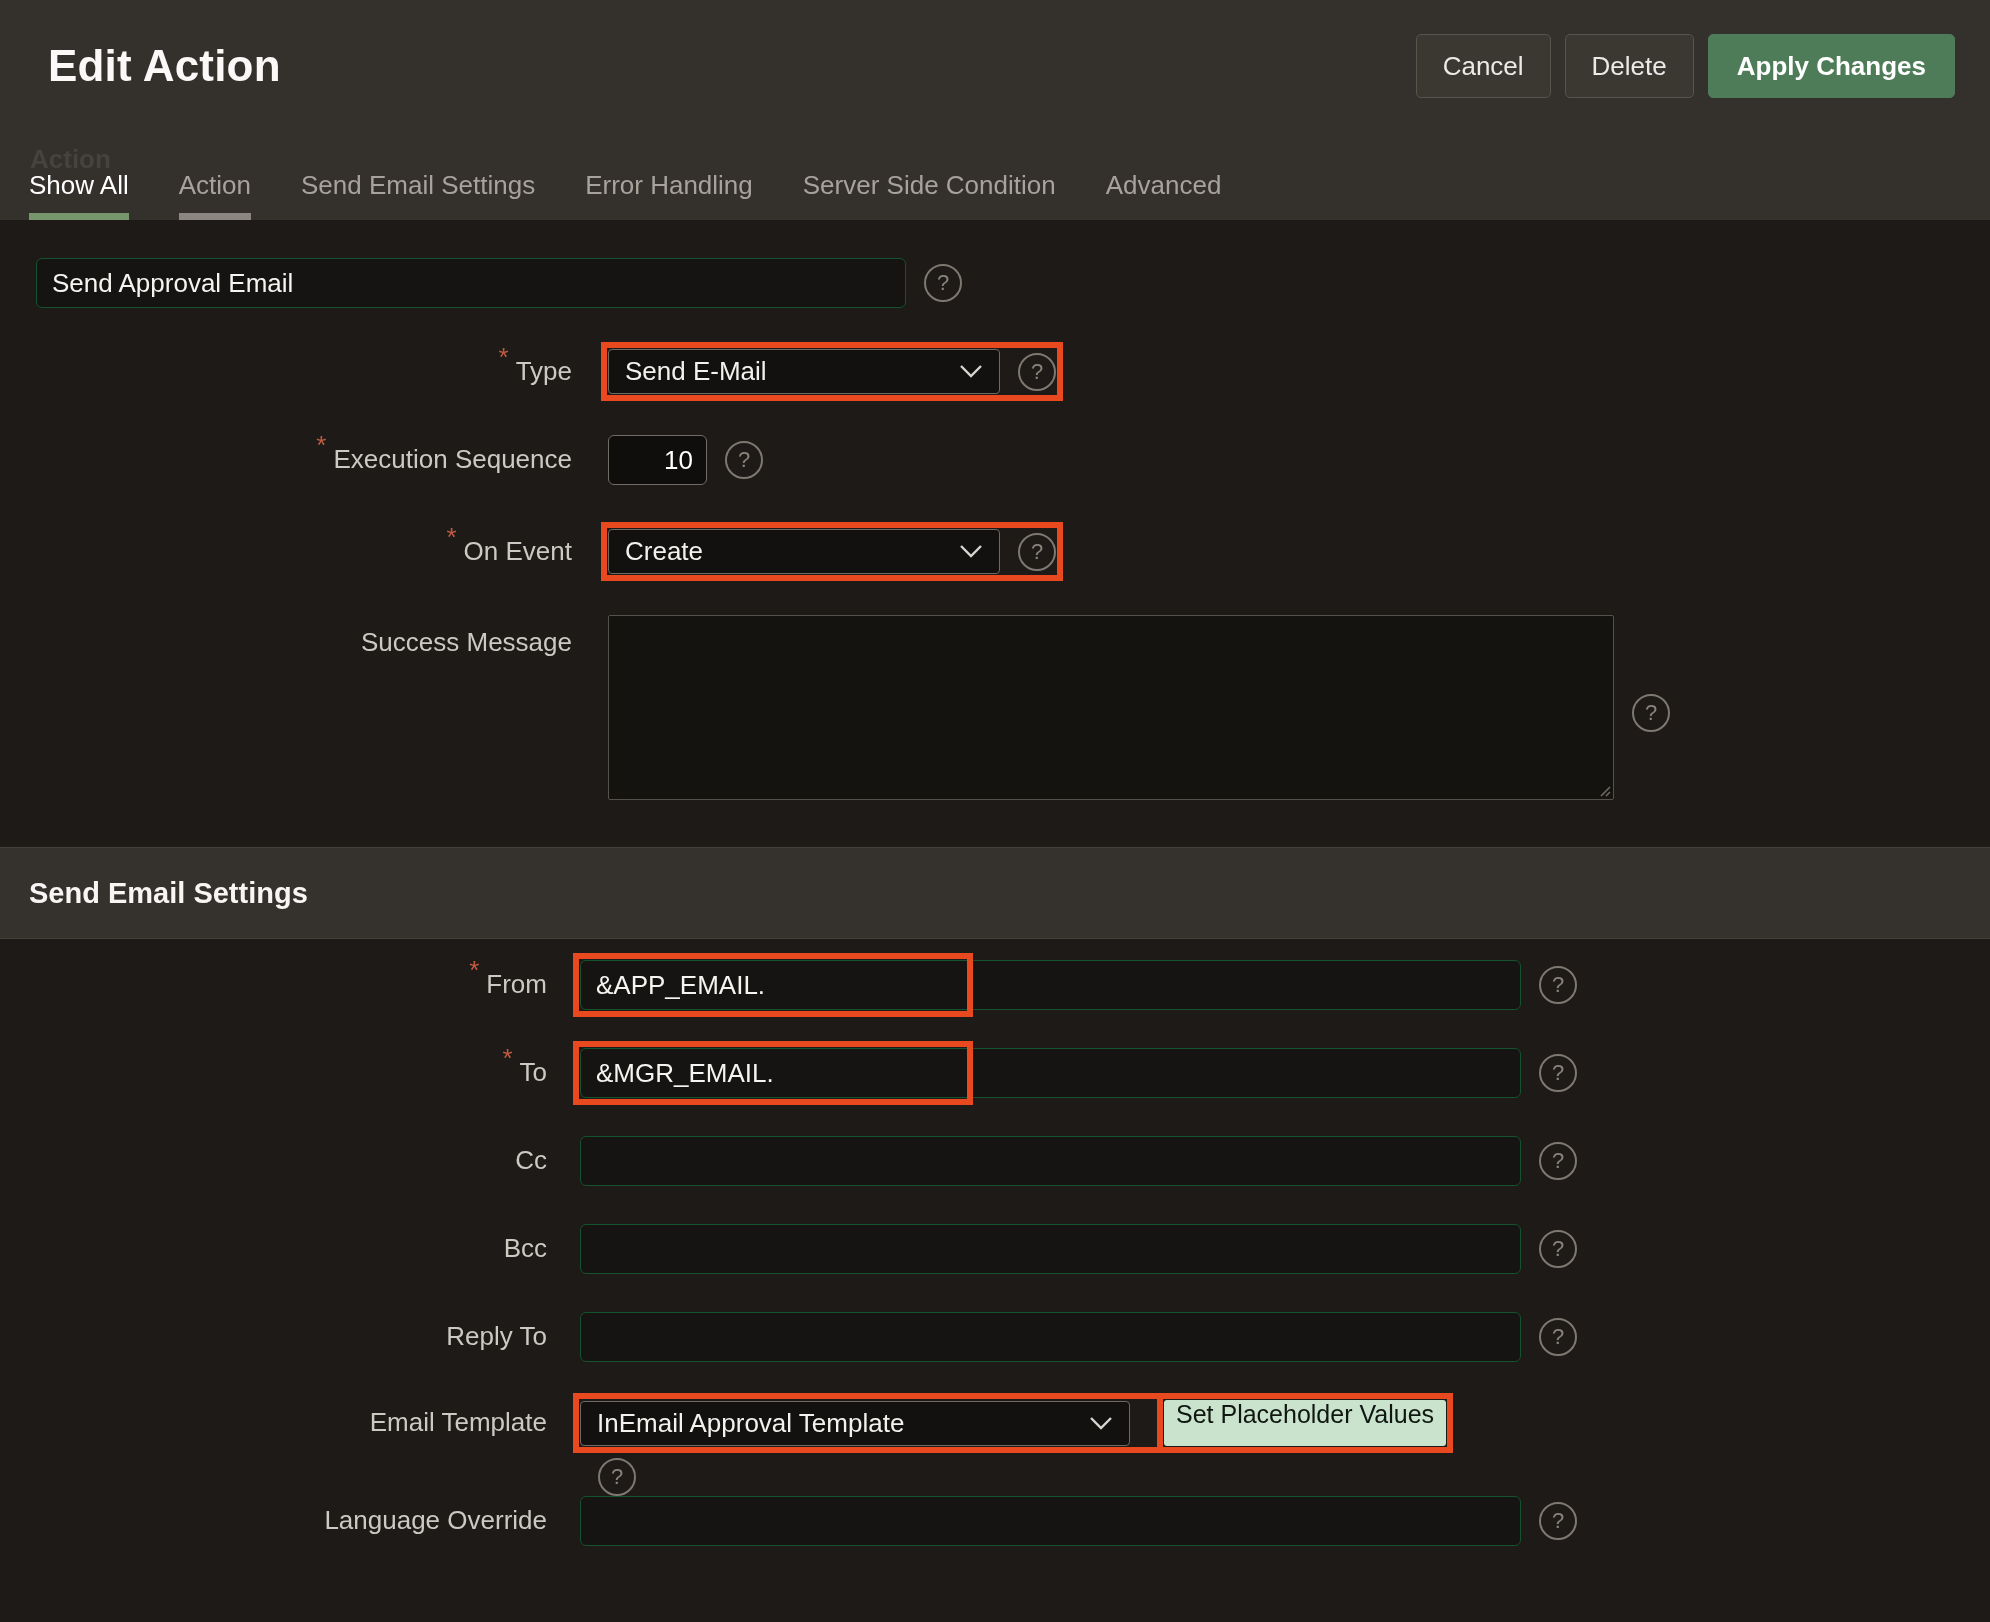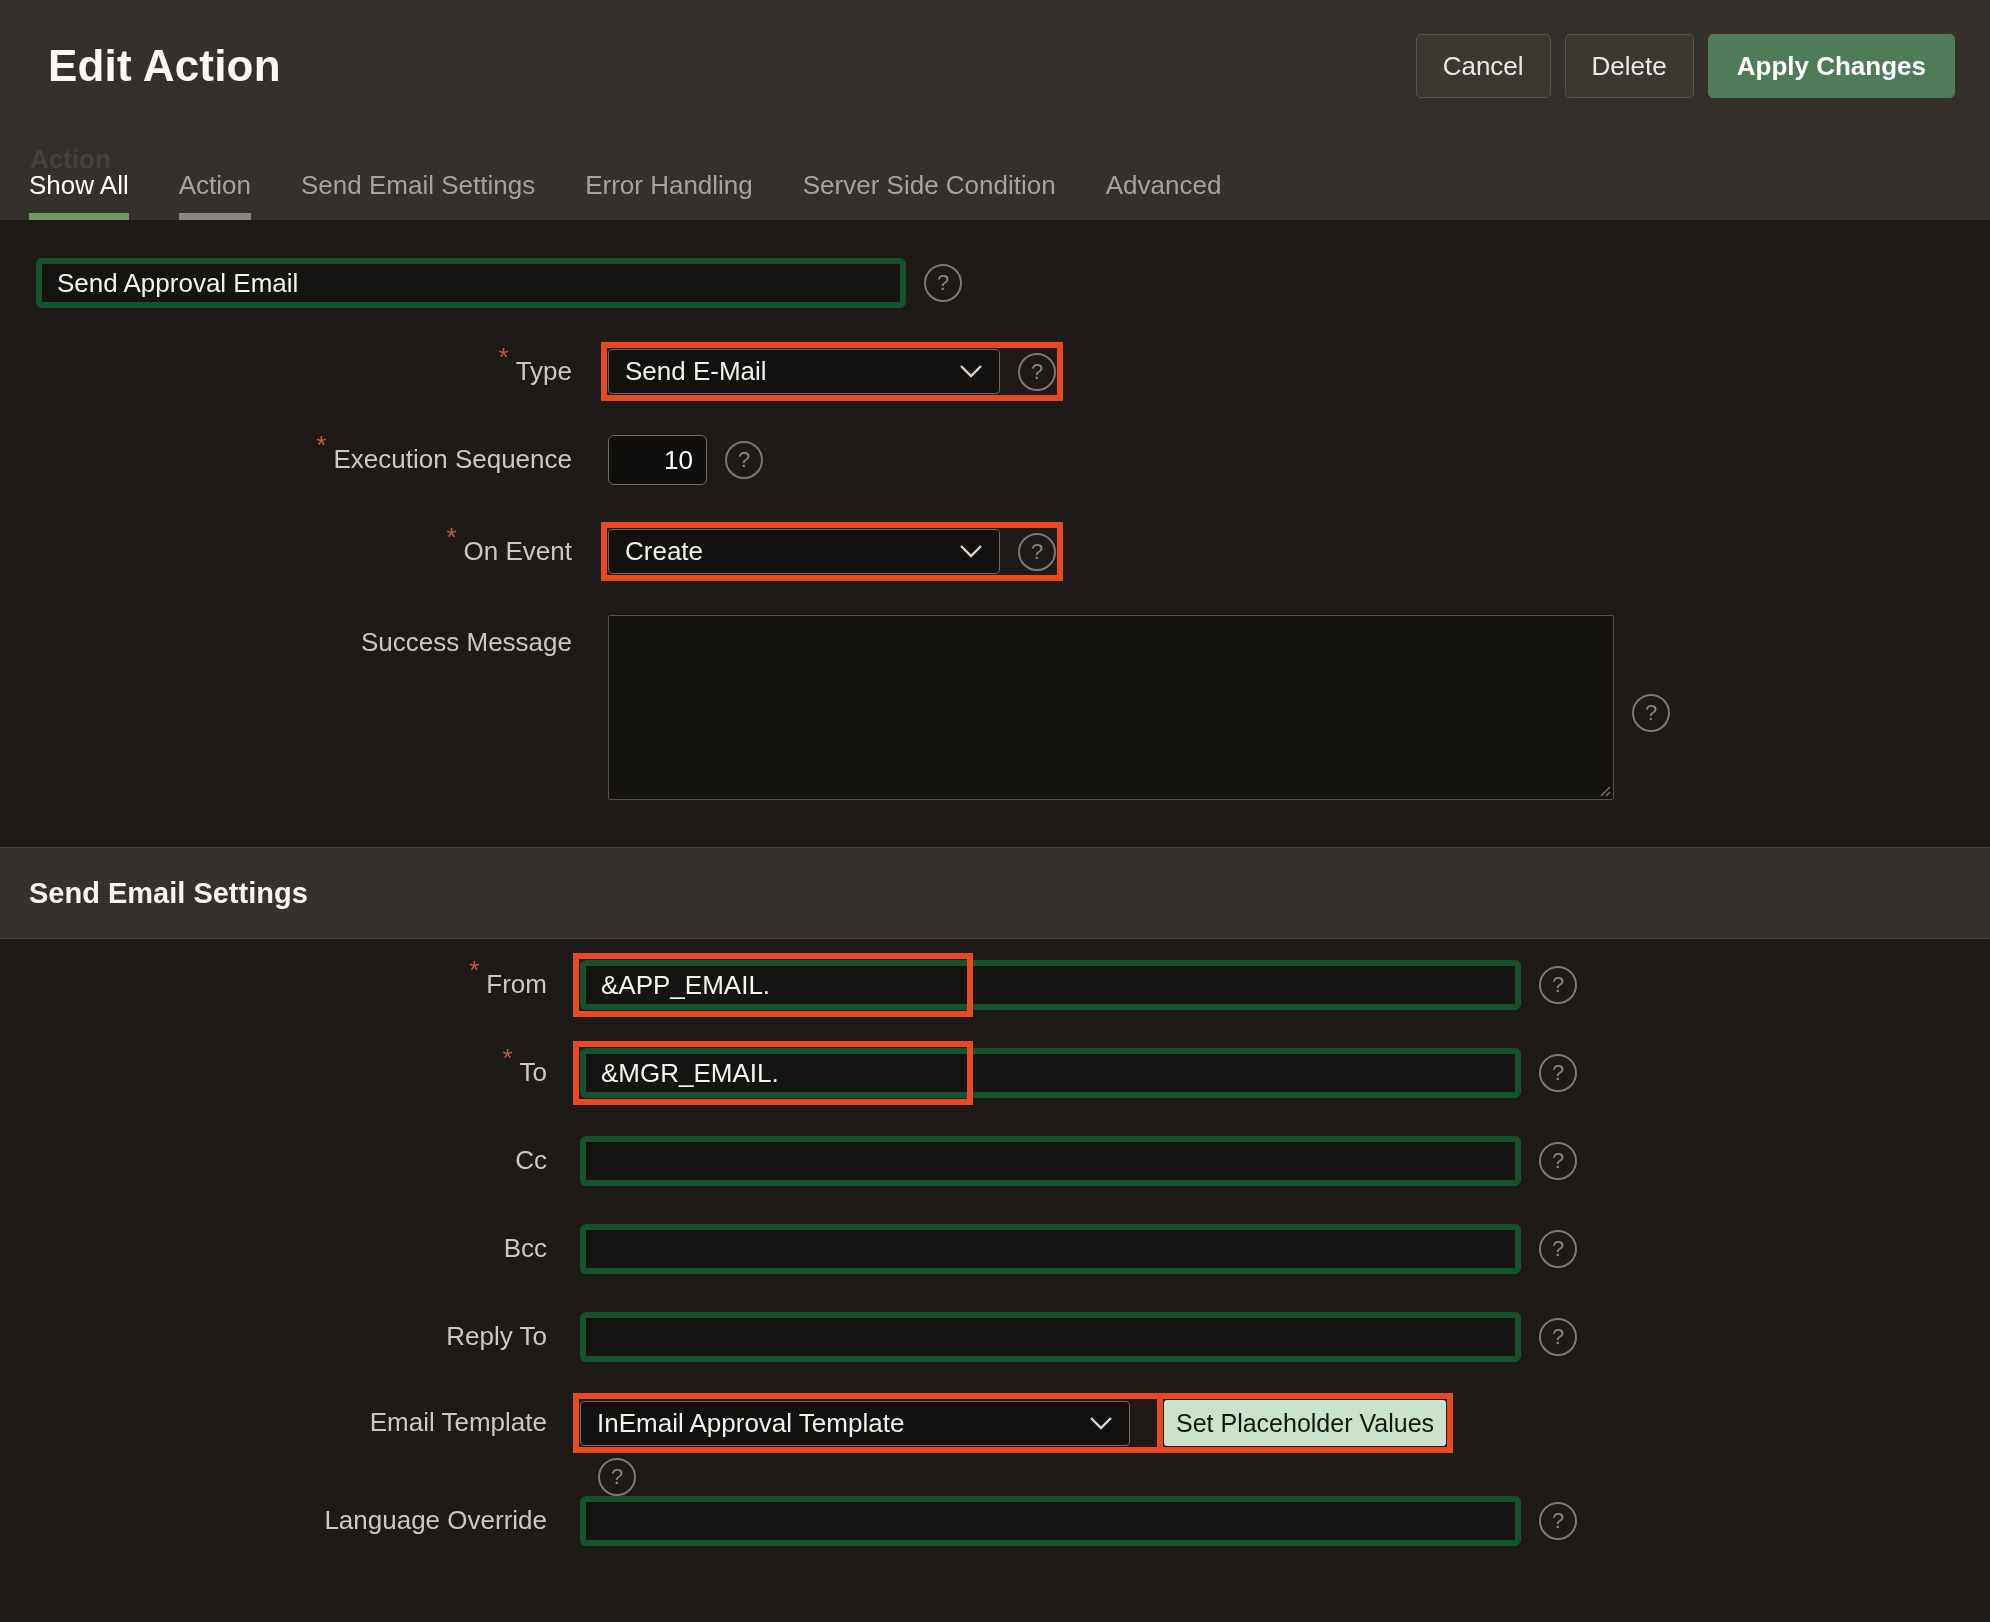--- a/index.html
+++ b/index.html
@@ -41,21 +41,21 @@
   .section-email .lbl { width:547px; }
   .req { display:inline-block; position:relative; top:-14px; margin-right:7px; color:#c05b40; font-size:26px; }
   .ctrl { margin-left:36px; position:relative; display:flex; align-items:center; }
   .section-email .ctrl { margin-left:33px; }
 
   
   .mb41 { margin-bottom:41px; } .mb44 { margin-bottom:44px; }
   .mb43 { margin-bottom:43px; } .mb38 { margin-bottom:38px; }
 
   
-  .text-input { height:50px; background:#161412; border:6px solid #14532d; border-radius:6px;
+  .text-input { height:50px; background:#161412; border:1px solid #14532d; border-radius:6px;
                 color:#f6f4f1; font-size:26px; padding:0 15px; font-family:inherit; outline:none; }
   .w-name { width:870px; } .w-email { width:941px; }
   .num-input { width:99px; height:50px; background:#0f0e0c; border:1px solid #716c65; border-radius:6px;
                color:#ffffff; font-size:26px; text-align:right; padding:0 13px; font-family:inherit; outline:none; }
   .select { height:45px; background:#121110; border:1px solid #6e6962; border-radius:4px; color:#f3f1ee;
             font-size:26px; display:flex; align-items:center; justify-content:space-between;
             padding:0 16px 0 16px; cursor:pointer; }
   .w-select { width:392px; } .w-template { width:550px; }
   .chevron { flex:none; margin-left:12px; display:flex; }
   .textarea { width:1006px; height:185px; background:#151310; border:1px solid #56524b; border-radius:2px;
@@ -68,21 +68,21 @@
   .help-solo { margin-left:598px; margin-top:12px; }
   .mt-help { margin-top:6px; }
   .pt-lbl { padding-top:12px; }
 
   
   .ann { position:absolute; inset:-7px; border:6px solid #e9491f; pointer-events:none; }
   .ann-partial { position:absolute; left:-7px; top:-7px; bottom:-7px; width:400px;
                  border:6px solid #e9491f; pointer-events:none; }
 
   .btn-success { height:46px; margin-left:34px; background:#c9e3cd; color:#101710; border:none;
-                 border-radius:3px; font-size:25px; padding:0 12px; display:flex; align-items:center;
+                 border-radius:3px; font-size:25px; padding:0 12px; display:flex; align-items:flex-start;
                  cursor:pointer; position:relative; font-family:inherit; }
   .lang-row { }
   .tmpl-row { margin-bottom:0;border-radius:7px; }
 </style>
 </head>
 <body>
 
 <div class="page">
 
   <div class="header">

